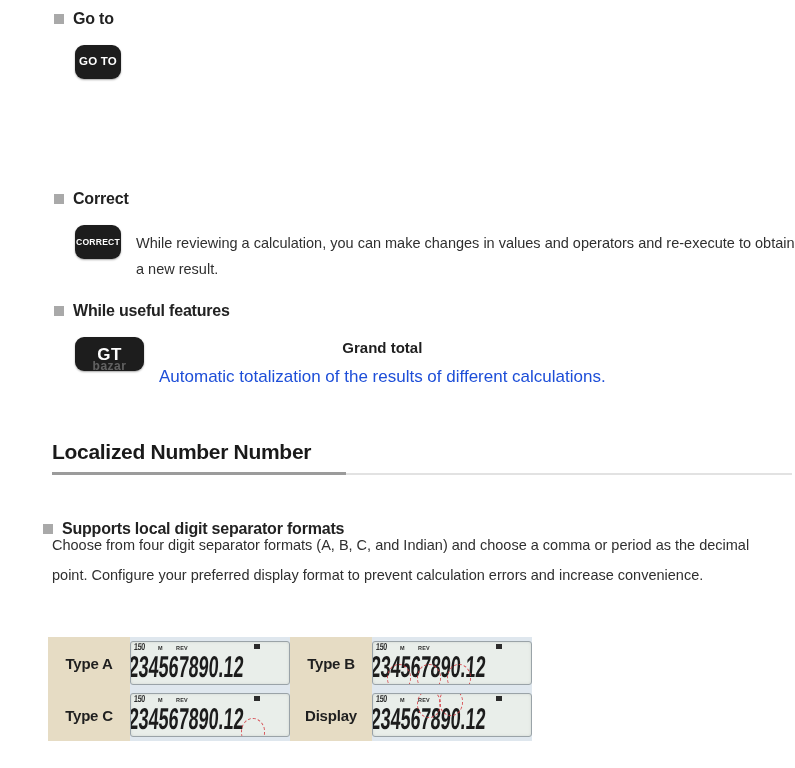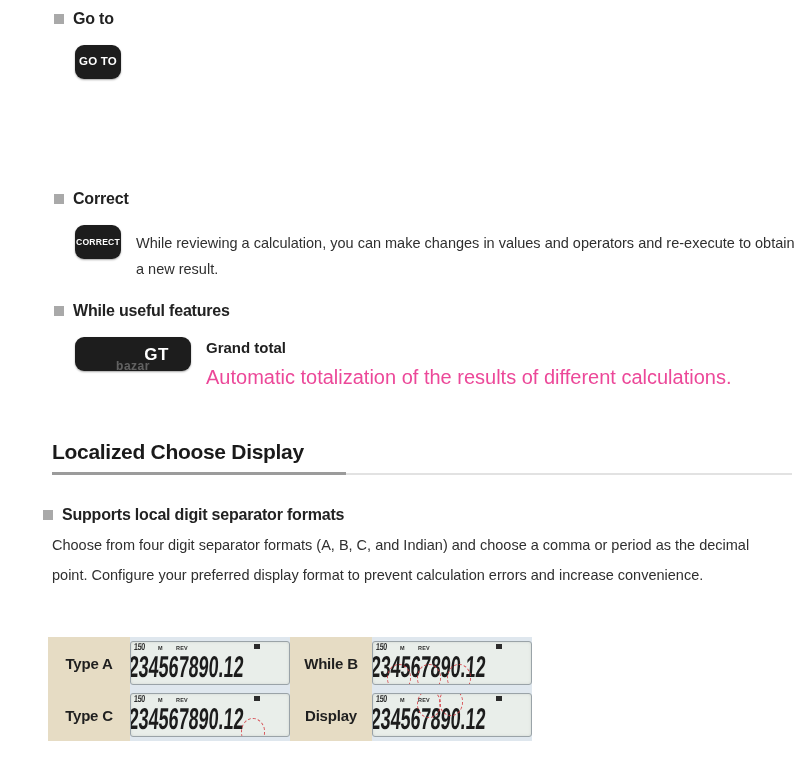--- a/index.html
+++ b/index.html
@@ -59,21 +59,21 @@
   .keycap .cap-text {
     font-family: "Liberation Sans", sans-serif;
     line-height: 1;
     text-align: center;
     white-space: nowrap;
   }
   .keycap.goto    { width: 46px; height: 34px; }
   .keycap.goto .cap-text    { font-size: 11.5px; letter-spacing: .2px; }
   .keycap.correct { width: 46px; height: 34px; }
   .keycap.correct .cap-text { font-size: 8.6px; letter-spacing: .2px; }
-  .keycap.gt      { width: 69px; height: 34px; padding-left: 47px; }
+  .keycap.gt      { width: 69px; height: 34px; }
   .keycap.gt .cap-text      { font-size: 17px; letter-spacing: .5px; }
 
   .watermark {
     position: absolute;
     left: 0;
     right: 0;
     bottom: -1px;
     text-align: center;
     font-size: 12px;
     font-weight: bold;
@@ -91,23 +91,23 @@
     padding-top: 5px;
   }
   .sub-title {
     font-size: 15px;
     font-weight: bold;
     color: #1f1f1f;
     line-height: 20px;
     margin-bottom: 2px;
   }
   .sub-desc {
-    font-size: 20px;
+    font-size: 17px;
     line-height: 22px;
-    color: #ec4899;
+    color: #1d4ed8;
     margin-top: 8px;
   }
 
   
   .section-title {
     position: absolute;
     font-size: 21px;
     font-weight: bold;
     color: #1a1a1a;
     letter-spacing: -0.3px;
@@ -263,34 +263,34 @@
 <div class="feature-section" style="top:302px;">
   <div class="bullet-heading" style="margin-left:43px;">
     <span class="sq-bullet"></span>
     <span>While useful features</span>
   </div>
   <div class="feature-row" style="margin-left:64px;margin-top:17px;">
     <div class="keycap gt">
       <span class="cap-text">GT</span>
       <span class="watermark">bazar</span>
     </div>
-    <div style="padding-top:1px;">
+    <div style="padding-top:1px;text-align:center;">
       <div class="sub-title">Grand total</div>
       <div class="sub-desc">Automatic totalization of the results of different calculations.</div>
     </div>
   </div>
 </div>
 
-<div class="section-title" style="left:52px;top:440px;">Localized Choose Display</div>
+<div class="section-title" style="left:52px;top:440px;">Localized Number Number</div>
 <div class="rule-wrap" style="left:52px;top:472px;width:740px;height:3px;">
   <div class="rule-light" style="left:0;top:1px;width:740px;"></div>
   <div class="rule-dark" style="left:0;top:0;width:294px;"></div>
 </div>
 
-<div class="bullet-heading" style="position:absolute;left:43px;top:506px;">
+<div class="bullet-heading" style="position:absolute;left:43px;top:520px;">
   <span class="sq-bullet"></span>
   <span>Supports local digit separator formats</span>
 </div>
 
 <div class="para" style="left:52px;top:530px;width:700px;">Choose from four digit separator formats (A, B, C, and Indian) and choose a comma or period as the decimal point. Configure your preferred display format to prevent calculation errors and increase convenience.</div>
 
 <table class="fmt-table" style="left:48px;top:637px;">
   <tbody>
     <tr>
       <td class="cell-label">Type A</td>
@@ -301,21 +301,21 @@
             <span class="an-m">M</span>
             <span class="an-rev">REV</span>
             <span class="an-box"></span>
           </div>
           <div class="lcd-digits">
 
             <span class="seg">1234567890.12</span>
           </div>
         </div>
       </td>
-      <td class="cell-label">While B</td>
+      <td class="cell-label">Type B</td>
       <td class="cell-display">
         <div class="lcd">
           <div class="lcd-annun">
             <span class="an-150">150</span>
             <span class="an-m">M</span>
             <span class="an-rev">REV</span>
             <span class="an-box"></span>
           </div>
           <div class="lcd-digits">
 

